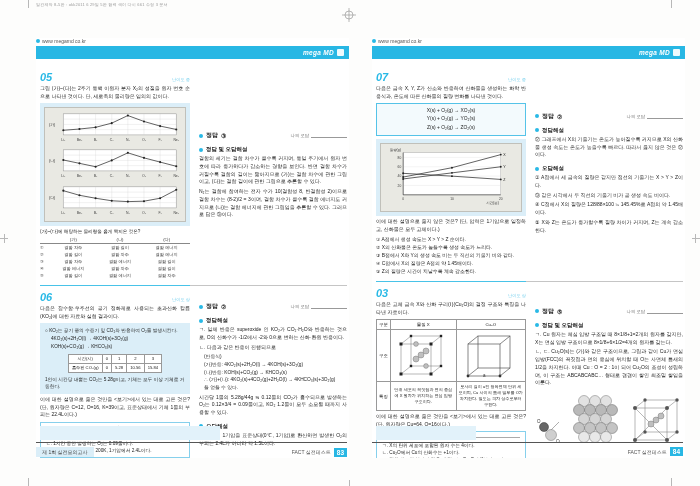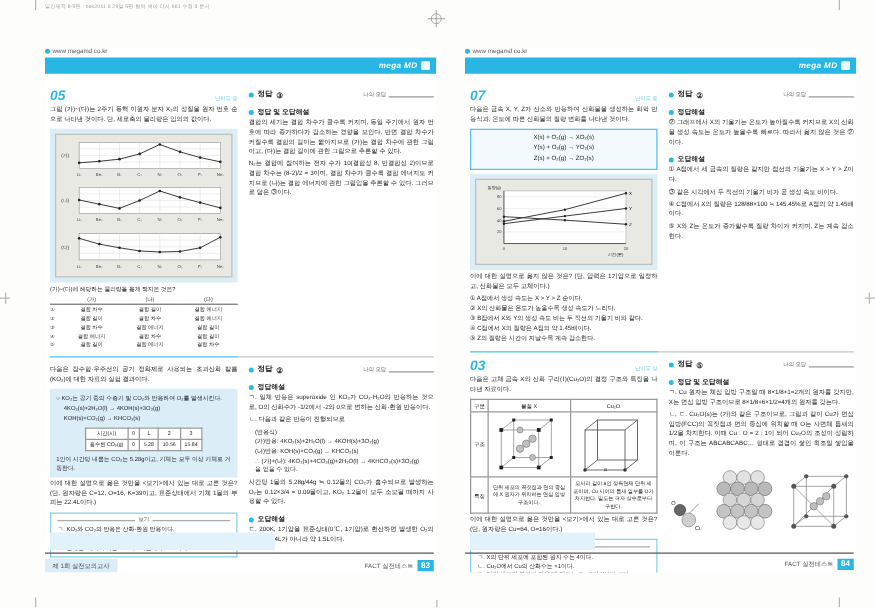--- a/index.html
+++ b/index.html
@@ -11,21 +11,21 @@
   .cmark{position:absolute;background:#b8b8b8;}
   .page{position:absolute;top:38px;width:313px;height:420px;background:#fff;overflow:hidden;}
   .page-left{left:36px;}
   .page-right{left:372px;}
   .urlrow{display:flex;align-items:center;gap:2px;font-size:5px;color:#555;}
   .urldot{width:4px;height:4px;border-radius:50%;background:#29b9e6;flex:none;}
   .hbar{margin-top:2px;height:13px;background:#28b7e4;display:flex;align-items:center;justify-content:flex-end;gap:3px;padding:0 5px;}
   .brand{color:#fff;font-size:6.5px;font-weight:bold;font-style:italic;letter-spacing:.3px;}
   .brandicon{width:7px;height:7px;background:#ffffff;border-radius:1px;opacity:.92;flex:none;}
   .content{padding:12px 2px 0 4px;}
-  .problem{display:flex;gap:9px;align-items:flex-start;}
+  .problem{display:flex;gap:9px;align-items:center;}
   .qcol{width:150px;flex:none;}
   .acol{flex:1;min-width:0;}
   .phead{display:flex;justify-content:space-between;align-items:baseline;}
   .pno{color:#29b9e6;font-size:11px;font-weight:bold;font-style:italic;}
   .ptag{color:#6fcdec;font-size:4.2px;}
   .qtext{font-size:5px;line-height:1.5;color:#222;text-align:justify;margin-top:2px;}
   .figpanel{background:#dbeef8;padding:4px;margin-top:3px;}
   .chartbox{background:#e9e9e3;border:0.5px solid #c0c0ba;padding:3px;display:flex;flex-direction:column;gap:2px;}
   .mini svg,.lc svg{display:block;width:100%;height:auto;}
   .caption{font-size:4.6px;margin-top:3px;color:#222;}
@@ -291,20 +291,24 @@
           </div>
           <p class="expl">결합의 세기는 결합 차수가 클수록 커지며, 동일 주기에서 원자 번호에 따라 증가하다가 감소하는 경향을 보인다. 반면 결합 차수가 커질수록 결합의 길이는 짧아지므로 (가)는 결합 차수에 관한 그림이고, (다)는 결합 길이에 관한 그림으로 추론할 수 있다.</p>
           <p class="expl">N₂는 결합에 참여하는 전자 수가 10(결합성 8, 반결합성 2)이므로 결합 차수는 (8-2)/2 = 3이며, 결합 차수가 클수록 결합 에너지도 커지므로 (나)는 결합 에너지에 관한 그림임을 추론할 수 있다. 그러므로 답은 ③이다.</p>
         </div>
       </section>
 
       <div class="sep"></div>
 
       <section class="problem">
         <div class="qcol">
+          <div class="phead">
+            <span class="pno">06</span>
+            <span class="ptag">난이도 상</span>
+          </div>
           <p class="qtext">다음은 잠수함·우주선의 공기 정화제로 사용되는 초과산화 칼륨(KO₂)에 대한 자료와 실험 결과이다.</p>
           <div class="bluebox">
             <div>○ KO₂는 공기 중의 수증기 및 CO₂와 반응하여 O₂를 발생시킨다.</div>
             <div class="eq">4KO₂(s)+2H₂O(l) → 4KOH(s)+3O₂(g)</div>
             <div class="eq">KOH(s)+CO₂(g) → KHCO₃(s)</div>
             <table class="minitable">
               <tbody>
                   <tr>
                 <th>시간(시)</th>
                     <th>0</th>

